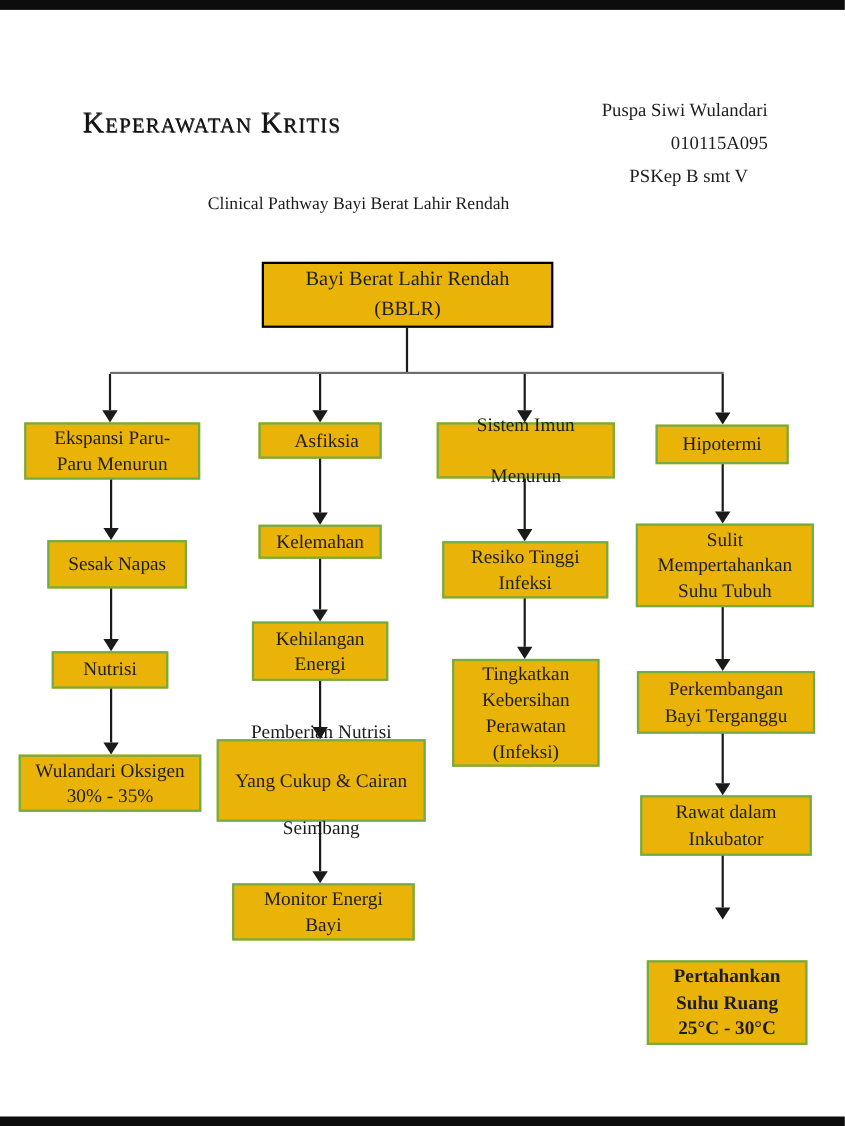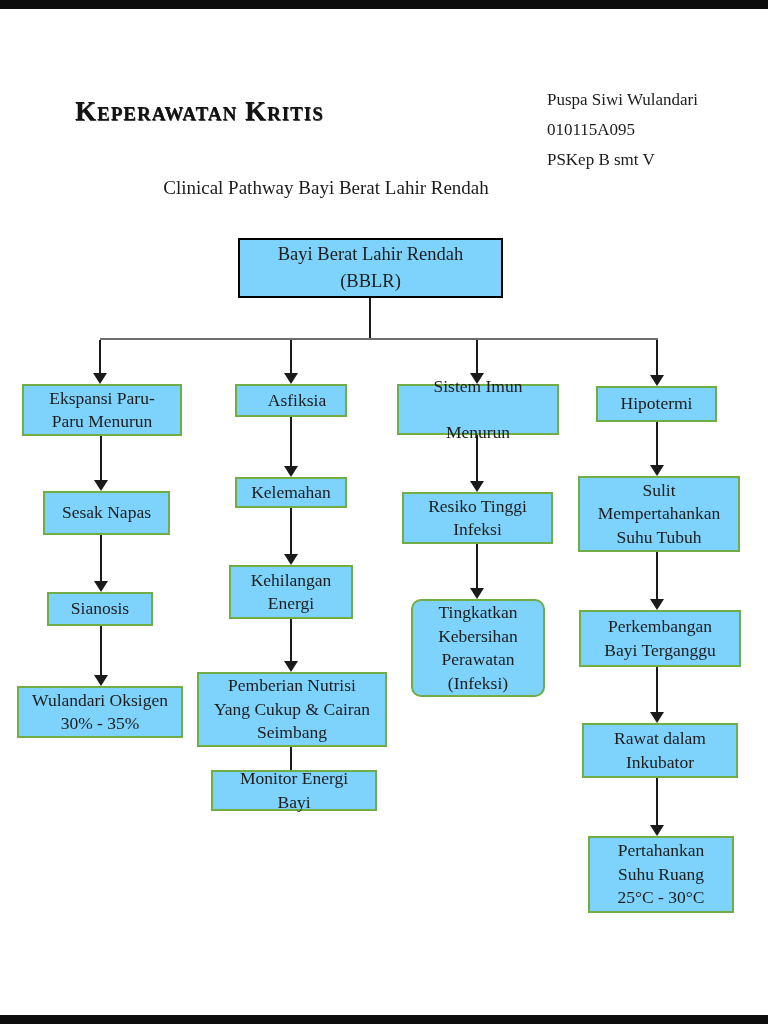--- a/index.html
+++ b/index.html
@@ -16,39 +16,39 @@
     font-family:"Liberation Serif","DejaVu Serif",serif;
     color:var(--ink);
     overflow:hidden;
   }
   .edge-bar{position:absolute;left:0;width:768px;height:9px;background:#0d0d0d;}
   .edge-bar.top{top:0;}
   .edge-bar.bottom{bottom:0;}
 
   .doc-title{
     position:absolute;left:75px;top:96px;
-    font-size:27px;font-weight:bold;
+    font-size:27px;font-weight:normal;
     font-variant:small-caps;letter-spacing:1px;
     color:#121212;
     text-shadow:0.5px 0.5px 0 #444;
   }
   .byline{
     position:absolute;right:70px;top:85px;
-    text-align:left;font-size:17px;line-height:30px;
+    text-align:right;font-size:17px;line-height:30px;
   }
   .byline .semester{padding-right:18px;}
   .subtitle{
     position:absolute;left:0;top:177px;width:652px;
-    text-align:center;font-size:19px;
+    text-align:center;font-size:16px;
   }
 
   .node{
     position:absolute;
     border:2px solid var(--green);
-    background:#7dd3fc;
+    background:#eab308;
     display:flex;flex-direction:column;justify-content:center;align-items:center;
     text-align:center;
     font-size:17.5px;line-height:23.5px;color:var(--ink);
   }
   .node.root{
     border-color:#000;
     font-size:18.5px;line-height:27px;
   }
   .ln{display:block;white-space:nowrap;}
 
@@ -117,21 +117,21 @@
     <div class="head"></div>
   </div>
 <div class="node" style="left:43px;top:491px;width:127px;height:44px;">
   <span class="ln">Sesak Napas</span>
 </div>
 <div class="arrow" style="left:94px;top:535px;height:57px;">
     <div class="shaft"></div>
     <div class="head"></div>
   </div>
 <div class="node" style="left:47px;top:592px;width:106px;height:34px;">
-  <span class="ln">Sianosis</span>
+  <span class="ln">Nutrisi</span>
 </div>
 <div class="arrow" style="left:94px;top:626px;height:60px;">
     <div class="shaft"></div>
     <div class="head"></div>
   </div>
 <div class="node" style="left:17px;top:686px;width:166px;height:52px;">
   <span class="ln">Wulandari Oksigen</span>
   <span class="ln">30% - 35%</span>
 </div>
 
@@ -150,51 +150,51 @@
     <div class="head"></div>
   </div>
 <div class="node" style="left:229px;top:565px;width:124px;height:54px;">
   <span class="ln">Kehilangan</span>
   <span class="ln">Energi</span>
 </div>
 <div class="arrow" style="left:284px;top:619px;height:53px;">
     <div class="shaft"></div>
     <div class="head"></div>
   </div>
-<div class="node" style="left:197px;top:672px;width:190px;height:75px;">
+<div class="node" style="left:197px;top:672px;width:190px;height:75px;gap:20px;">
   <span class="ln">Pemberian Nutrisi</span>
   <span class="ln">Yang Cukup &amp; Cairan</span>
   <span class="ln">Seimbang</span>
 </div>
 <div class="arrow" style="left:284px;top:747px;height:56px;">
     <div class="shaft"></div>
     <div class="head"></div>
   </div>
-<div class="node" style="left:211px;top:770px;width:166px;height:41px;">
+<div class="node" style="left:211px;top:803px;width:166px;height:52px;">
   <span class="ln">Monitor Energi</span>
   <span class="ln">Bayi</span>
 </div>
 
 <div class="node" style="left:397px;top:384px;width:162px;height:51px;gap:23px;">
   <span class="ln">Sistem Imun</span>
   <span class="ln">Menurun</span>
 </div>
 <div class="arrow" style="left:470px;top:435px;height:57px;">
     <div class="shaft"></div>
     <div class="head"></div>
   </div>
 <div class="node" style="left:402px;top:492px;width:151px;height:52px;">
   <span class="ln">Resiko Tinggi</span>
   <span class="ln">Infeksi</span>
 </div>
 <div class="arrow" style="left:470px;top:544px;height:55px;">
     <div class="shaft"></div>
     <div class="head"></div>
   </div>
-<div class="node" style="left:411px;top:599px;width:134px;height:98px;border-radius:10px;">
+<div class="node" style="left:411px;top:599px;width:134px;height:98px;">
   <span class="ln">Tingkatkan</span>
   <span class="ln">Kebersihan</span>
   <span class="ln">Perawatan</span>
   <span class="ln">(Infeksi)</span>
 </div>
 
 <div class="node" style="left:596px;top:386px;width:121px;height:36px;">
   <span class="ln">Hipotermi</span>
 </div>
 <div class="arrow" style="left:650px;top:422px;height:54px;">
@@ -219,17 +219,17 @@
     <div class="head"></div>
   </div>
 <div class="node" style="left:582px;top:723px;width:156px;height:55px;">
   <span class="ln">Rawat dalam</span>
   <span class="ln">Inkubator</span>
 </div>
 <div class="arrow" style="left:650px;top:778px;height:58px;">
     <div class="shaft"></div>
     <div class="head"></div>
   </div>
-<div class="node" style="left:588px;top:836px;width:146px;height:77px;">
+<div class="node" style="left:588px;top:873px;width:146px;height:77px;font-weight:bold;">
   <span class="ln">Pertahankan</span>
   <span class="ln">Suhu Ruang</span>
   <span class="ln">25°C - 30°C</span>
 </div>
 
 </body></html>

